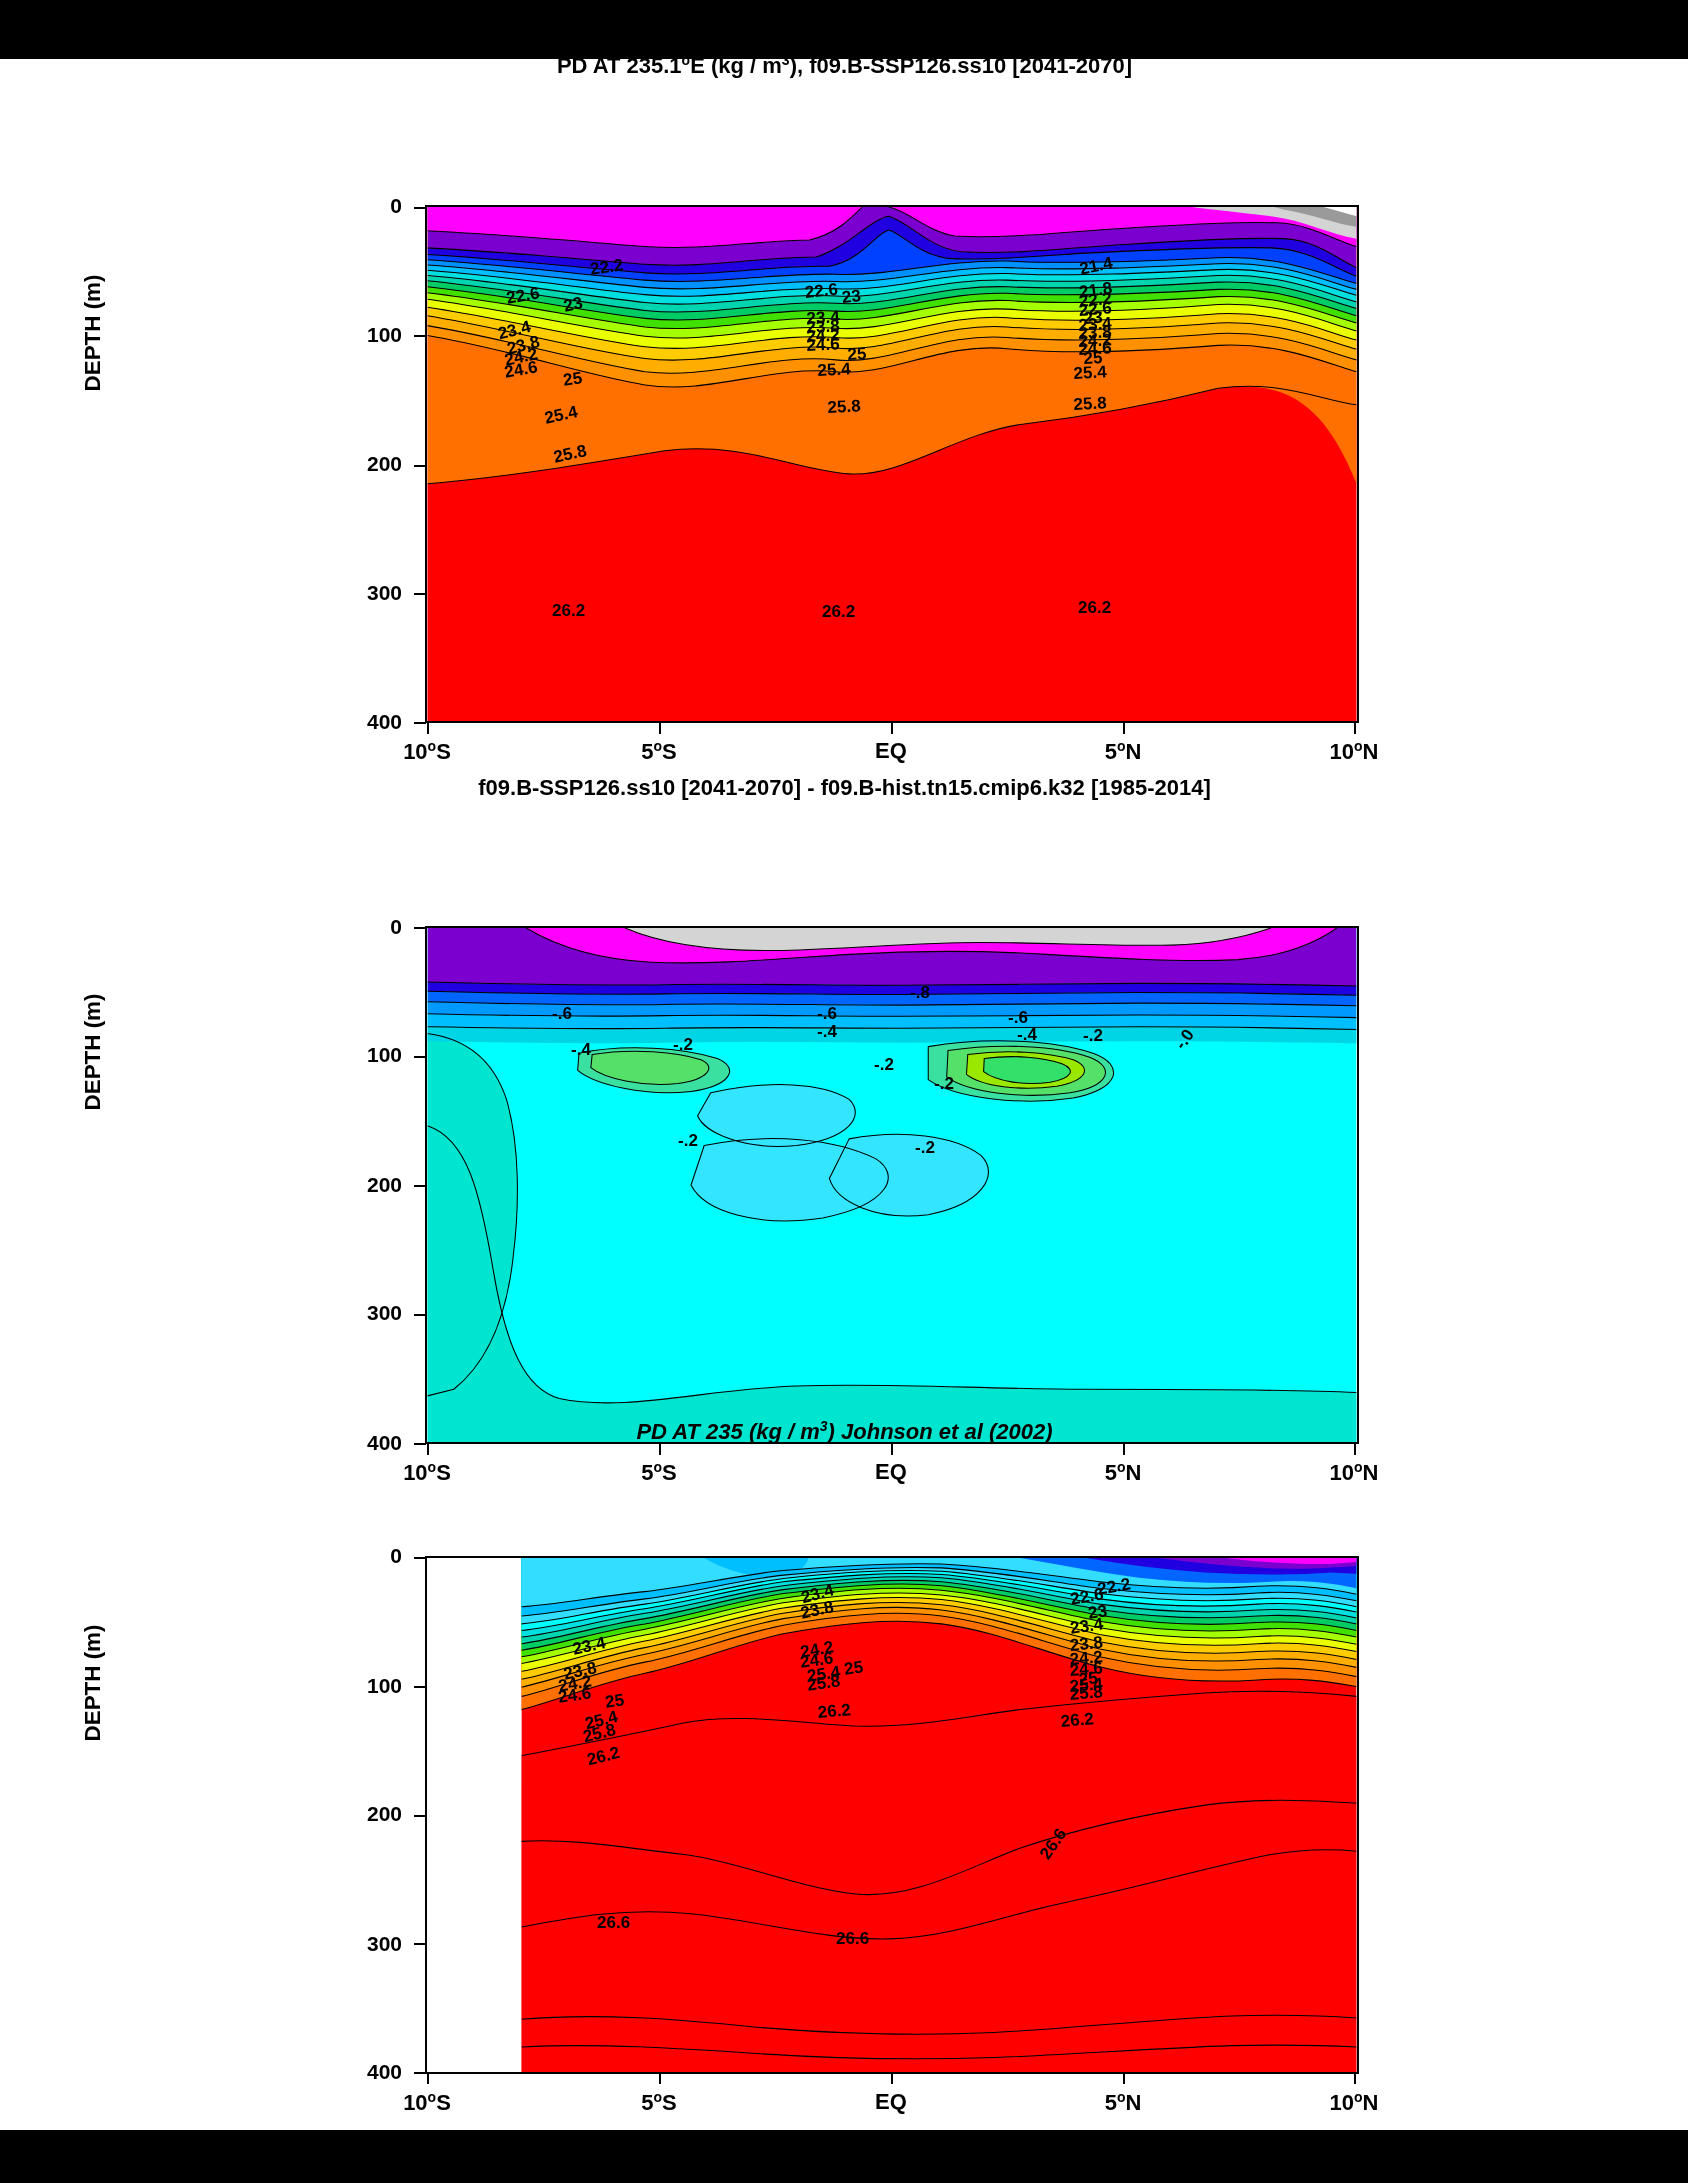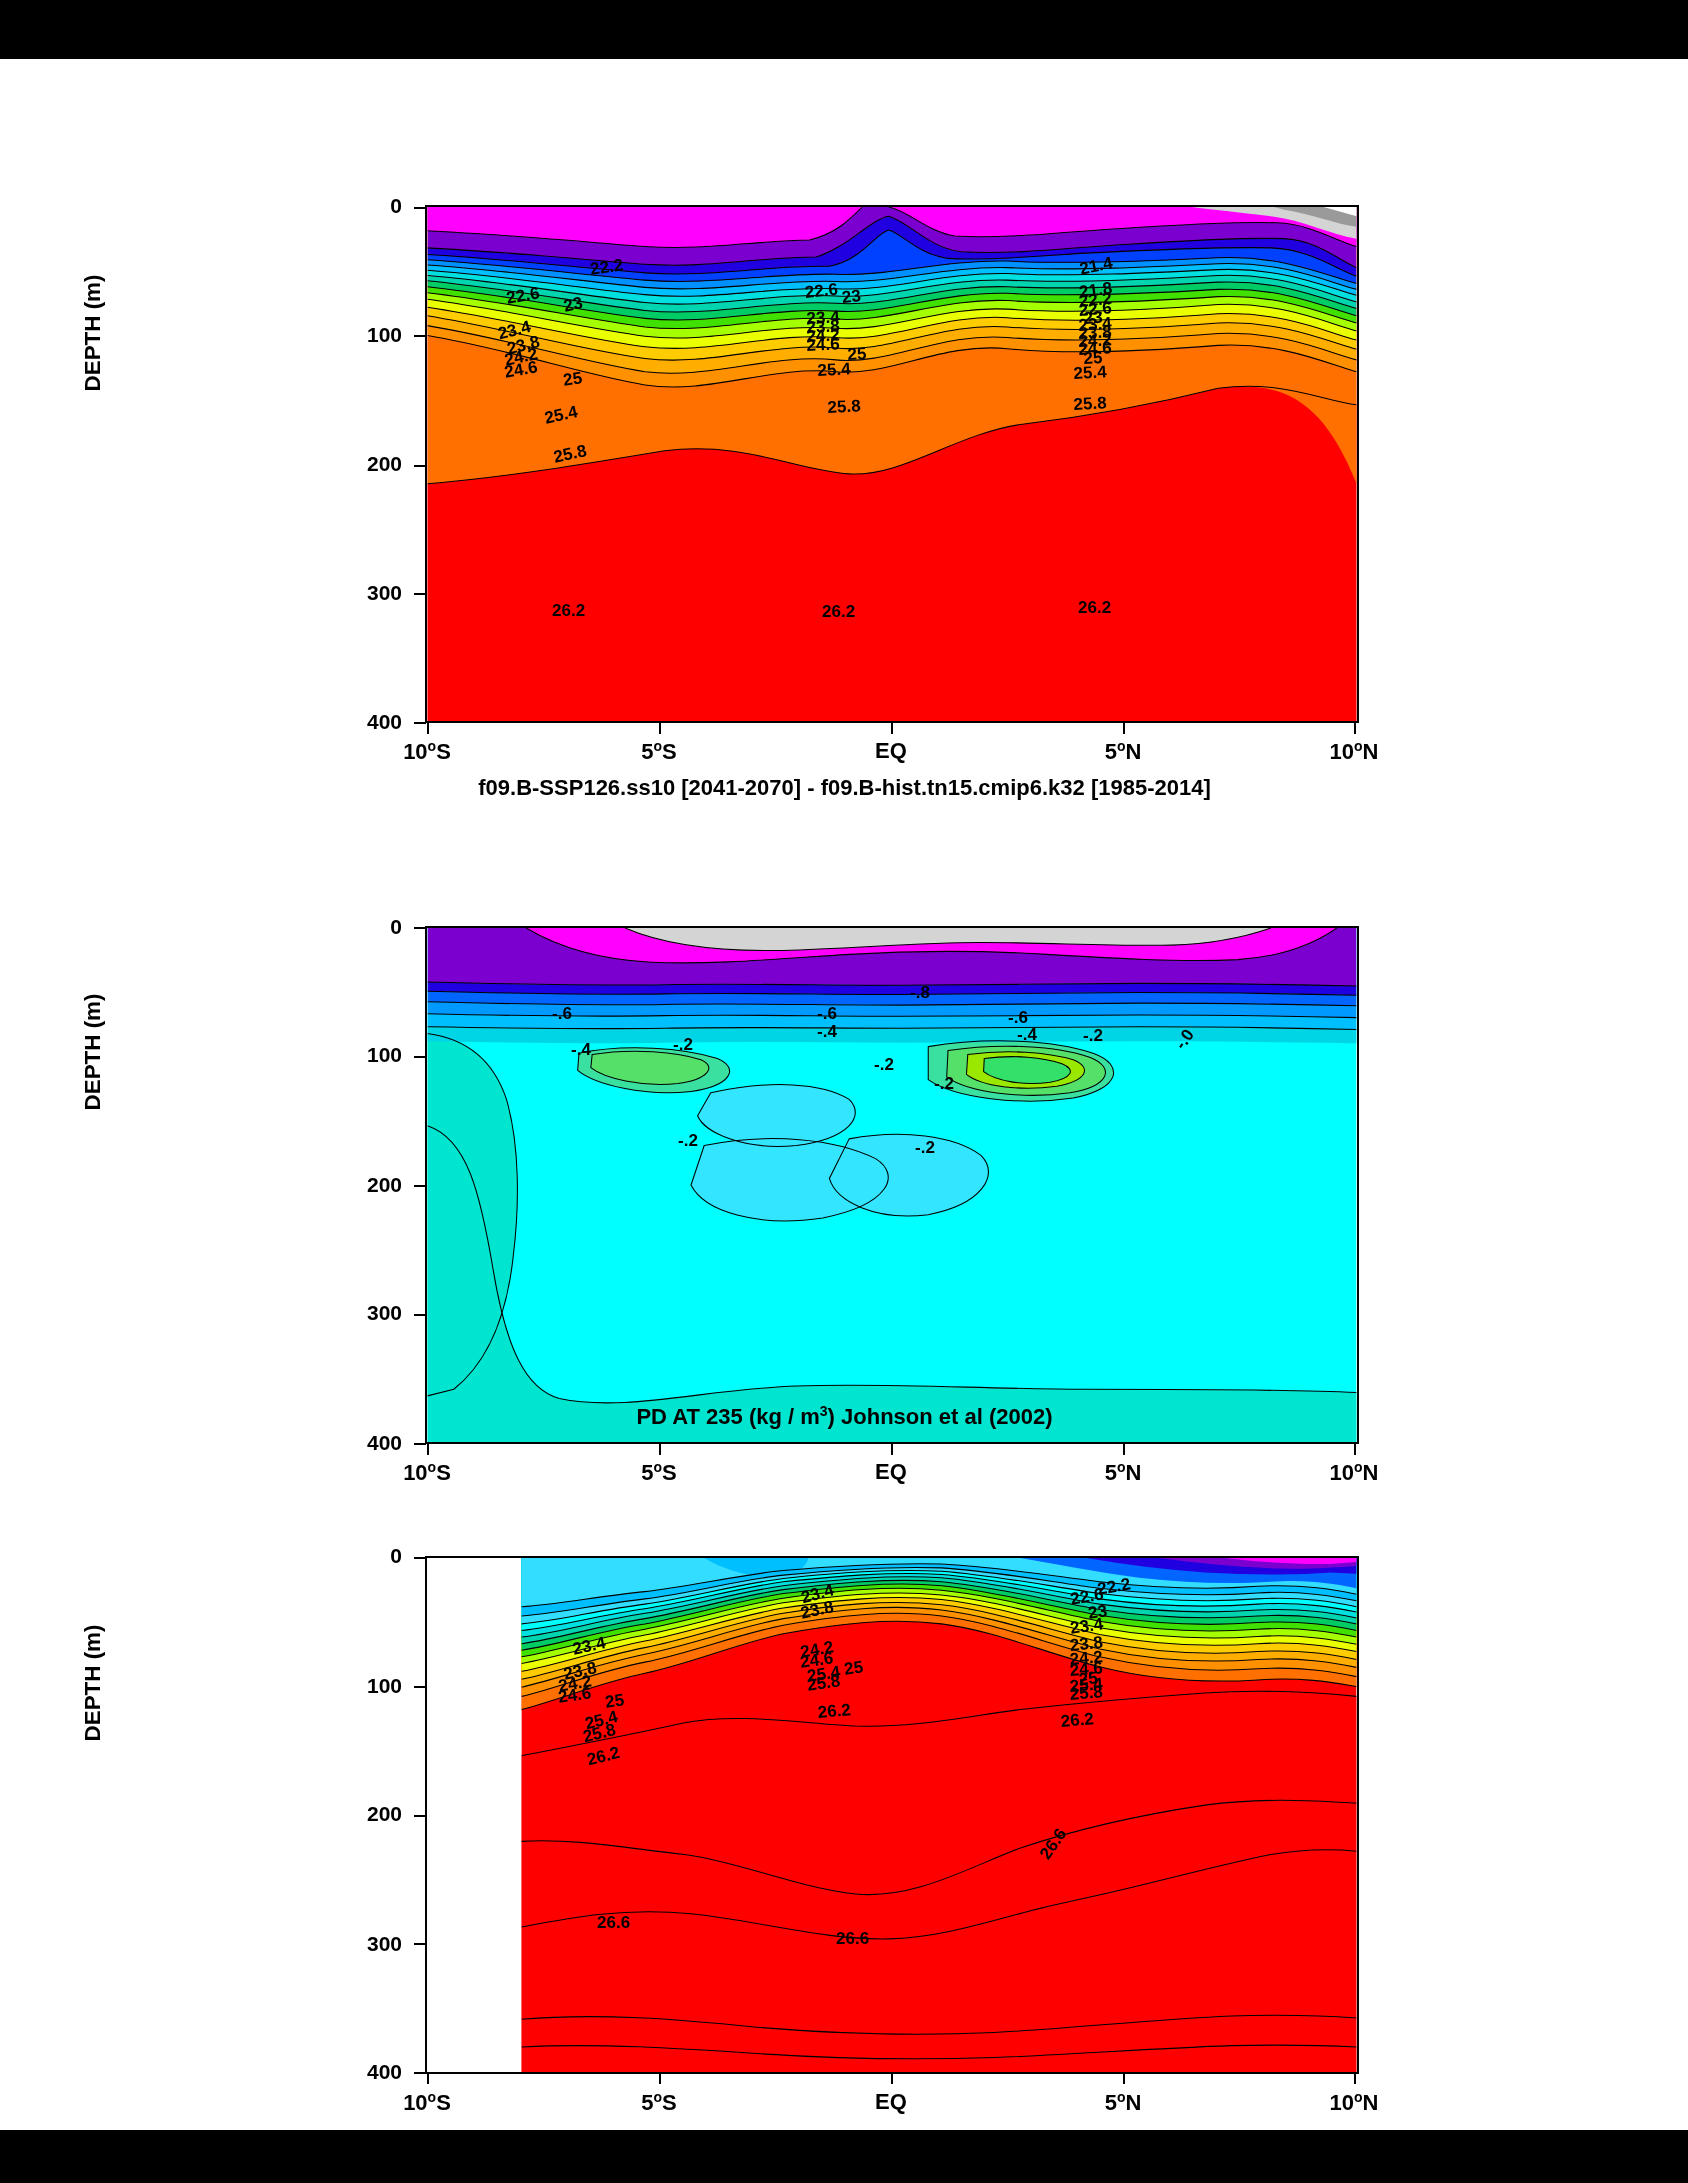--- a/index.html
+++ b/index.html
@@ -106,20 +106,23 @@
   }
   svg.contours { position: absolute; left: 0; top: 0; }
 </style>
 </head>
 <body>
 
 <div class="page">
   <div class="figure">
 
     <div class="panel" style="top:0px;height:633px;">
+      <div class="panel-title" style="top:-6.6px;">
+        <span>PD AT 235.1</span><sup>o</sup><span>E (kg / m</span><sup>3</sup><span>), f09.B-SSP126.ss10 [2041-2070]</span>
+      </div>
 
       <div class="ylabel" style="left:231px;top:261px;width:277px;margin-left:-277px;">DEPTH (m)</div>
 
       <div class="ytick-label" style="left:323px;top:135px;width:79px;">0</div>
       <div class="ytick-label" style="left:323px;top:264px;width:79px;">100</div>
       <div class="ytick-label" style="left:323px;top:393px;width:79px;">200</div>
       <div class="ytick-label" style="left:323px;top:522px;width:79px;">300</div>
       <div class="ytick-label" style="left:323px;top:651px;width:79px;">400</div>
 
       <div class="plot-area" style="left:425px;top:146px;width:930px;height:514px;">
@@ -332,21 +335,21 @@
       <div class="xtick" style="left:1354px;top:668px;height:12px;"></div>
 
       <div class="xtick-label" style="left:361px;top:684px;width:132px;"><span>10</span><sup>o</sup><span>S</span></div>
       <div class="xtick-label" style="left:593px;top:684px;width:132px;"><span>5</span><sup>o</sup><span>S</span></div>
       <div class="xtick-label" style="left:825px;top:684px;width:132px;"><span>EQ</span></div>
       <div class="xtick-label" style="left:1057px;top:684px;width:132px;"><span>5</span><sup>o</sup><span>N</span></div>
       <div class="xtick-label" style="left:1288px;top:684px;width:132px;"><span>10</span><sup>o</sup><span>N</span></div>
     </div>
 
     <div class="panel" style="top:1339px;height:699px;">
-      <div class="panel-title" style="top:5px;">
+      <div class="panel-title" style="top:20px;font-style:italic;">
         <span>PD AT 235 (kg / m</span><sup>3</sup><span>) Johnson et al (2002)</span>
       </div>
 
       <div class="ylabel" style="left:231px;top:272px;width:277px;margin-left:-277px;">DEPTH (m)</div>
 
       <div class="ytick-label" style="left:323px;top:146px;width:79px;">0</div>
       <div class="ytick-label" style="left:323px;top:276px;width:79px;">100</div>
       <div class="ytick-label" style="left:323px;top:404px;width:79px;">200</div>
       <div class="ytick-label" style="left:323px;top:534px;width:79px;">300</div>
       <div class="ytick-label" style="left:323px;top:662px;width:79px;">400</div>

